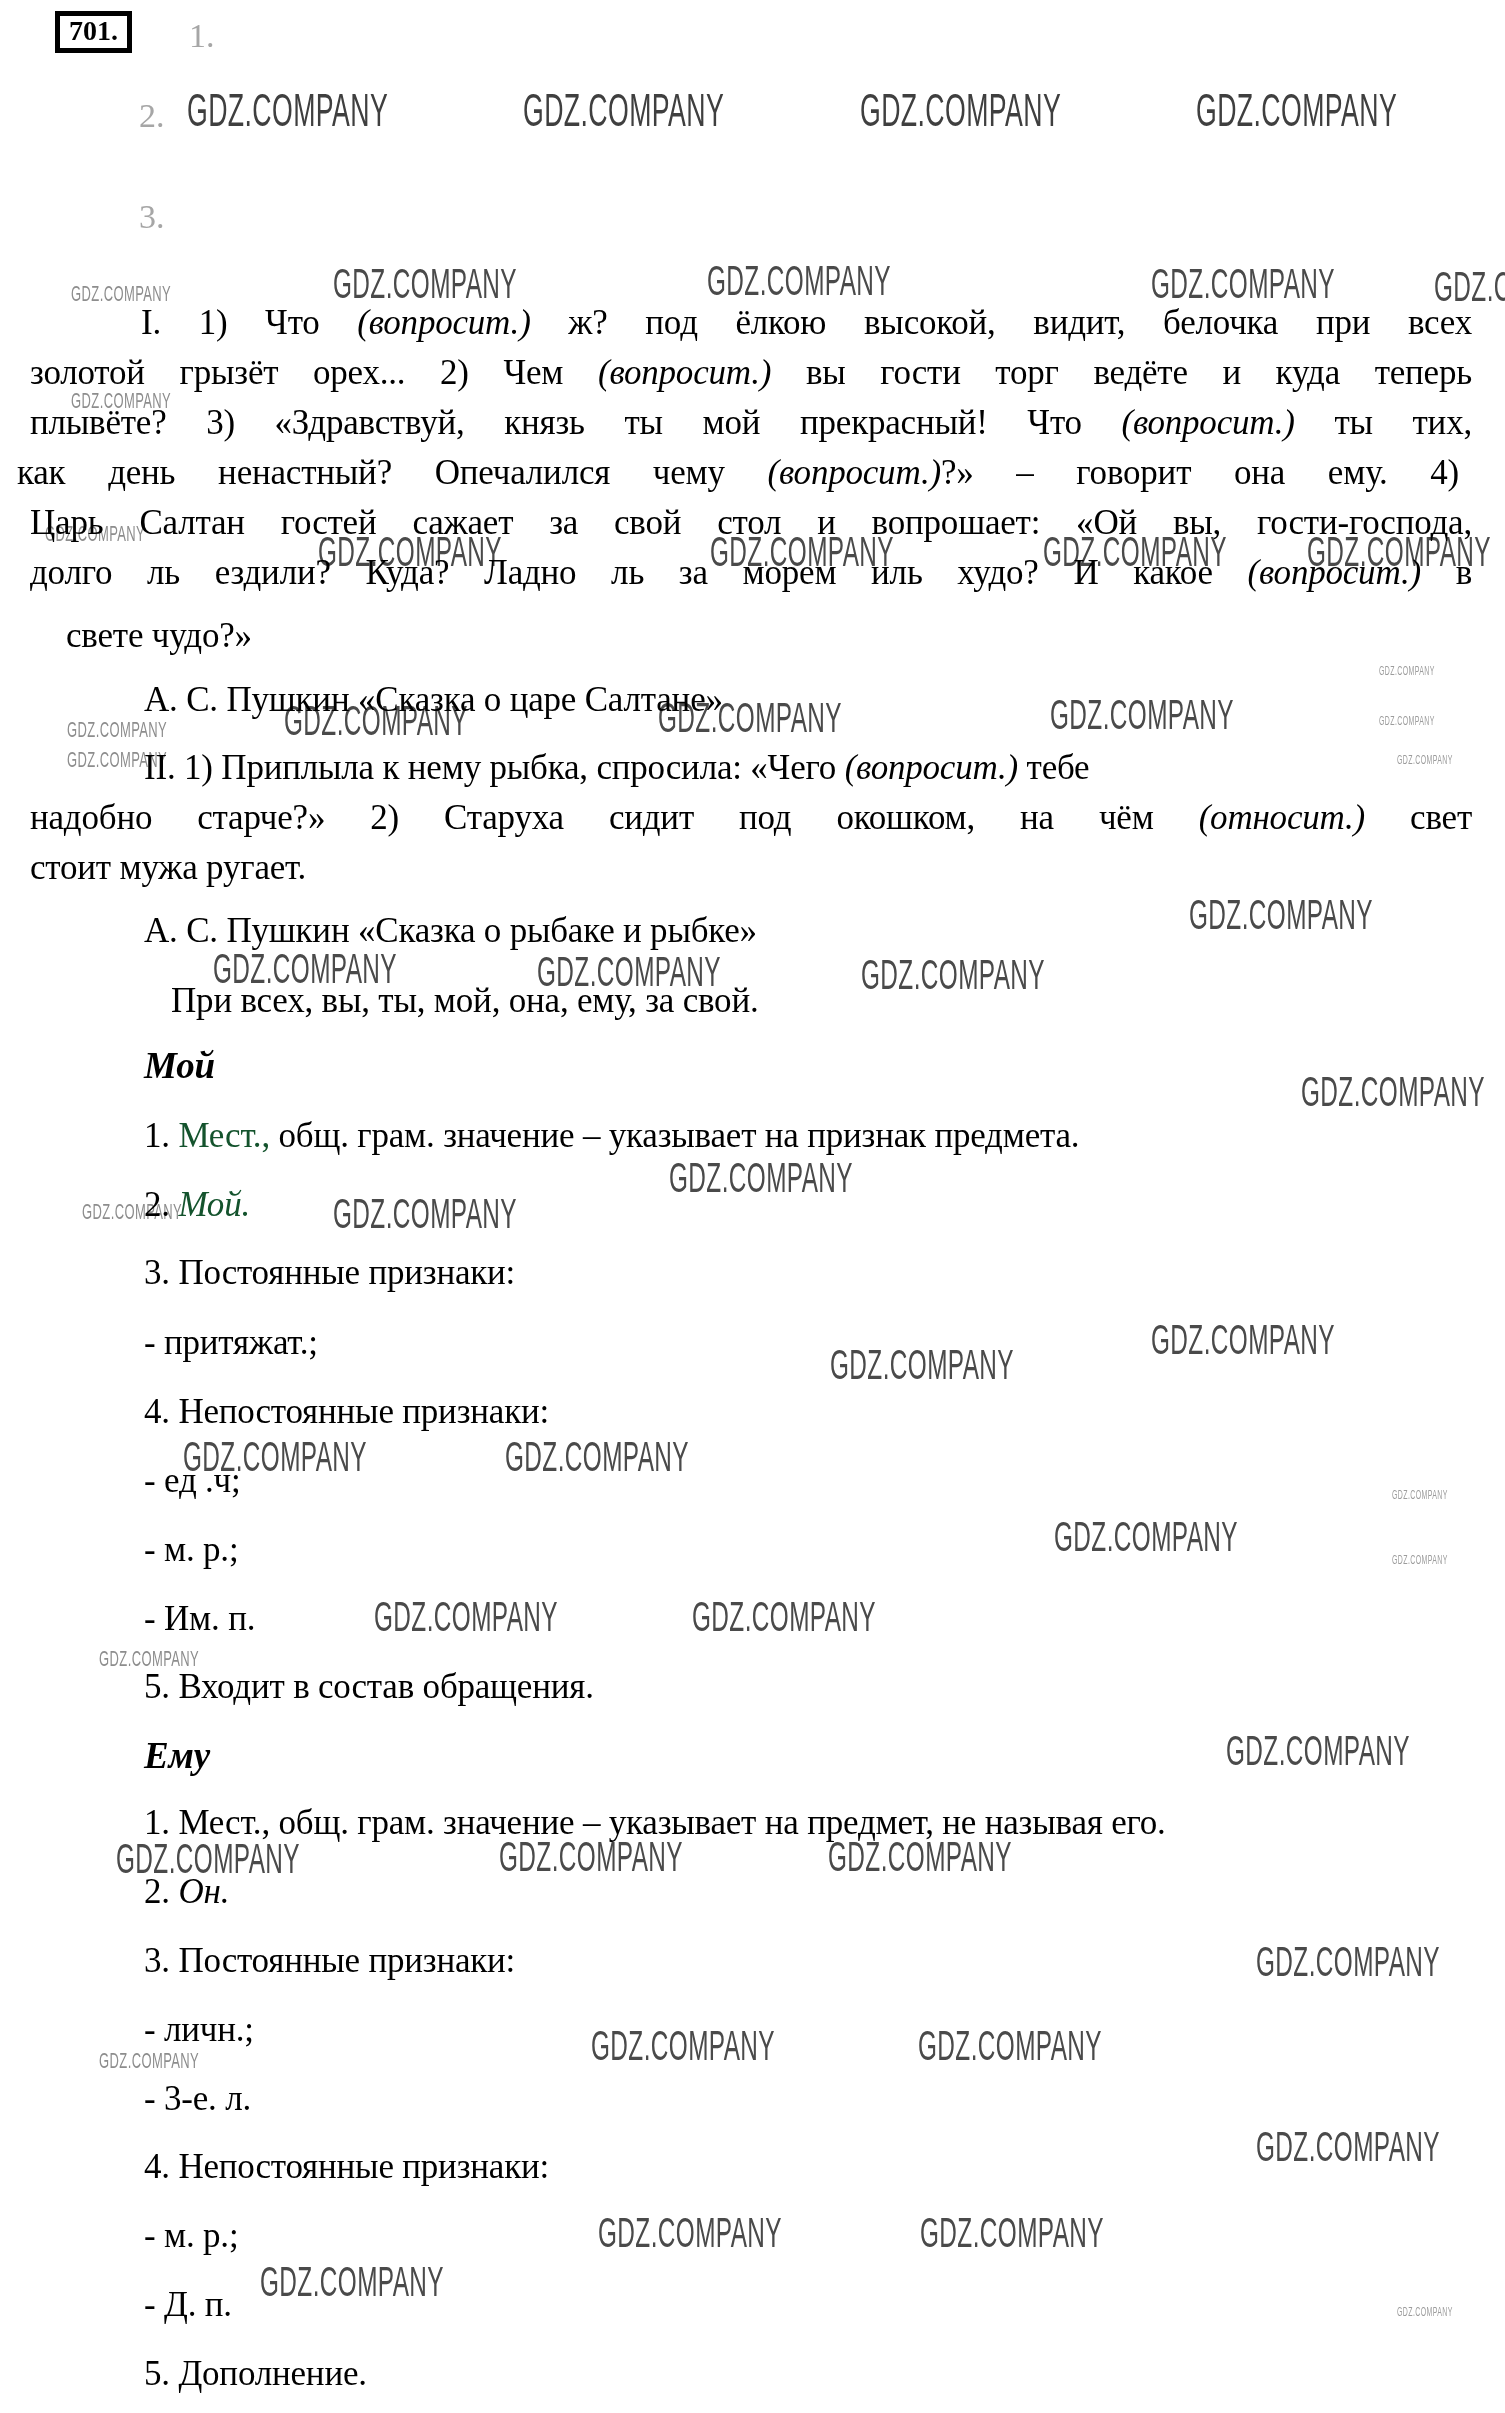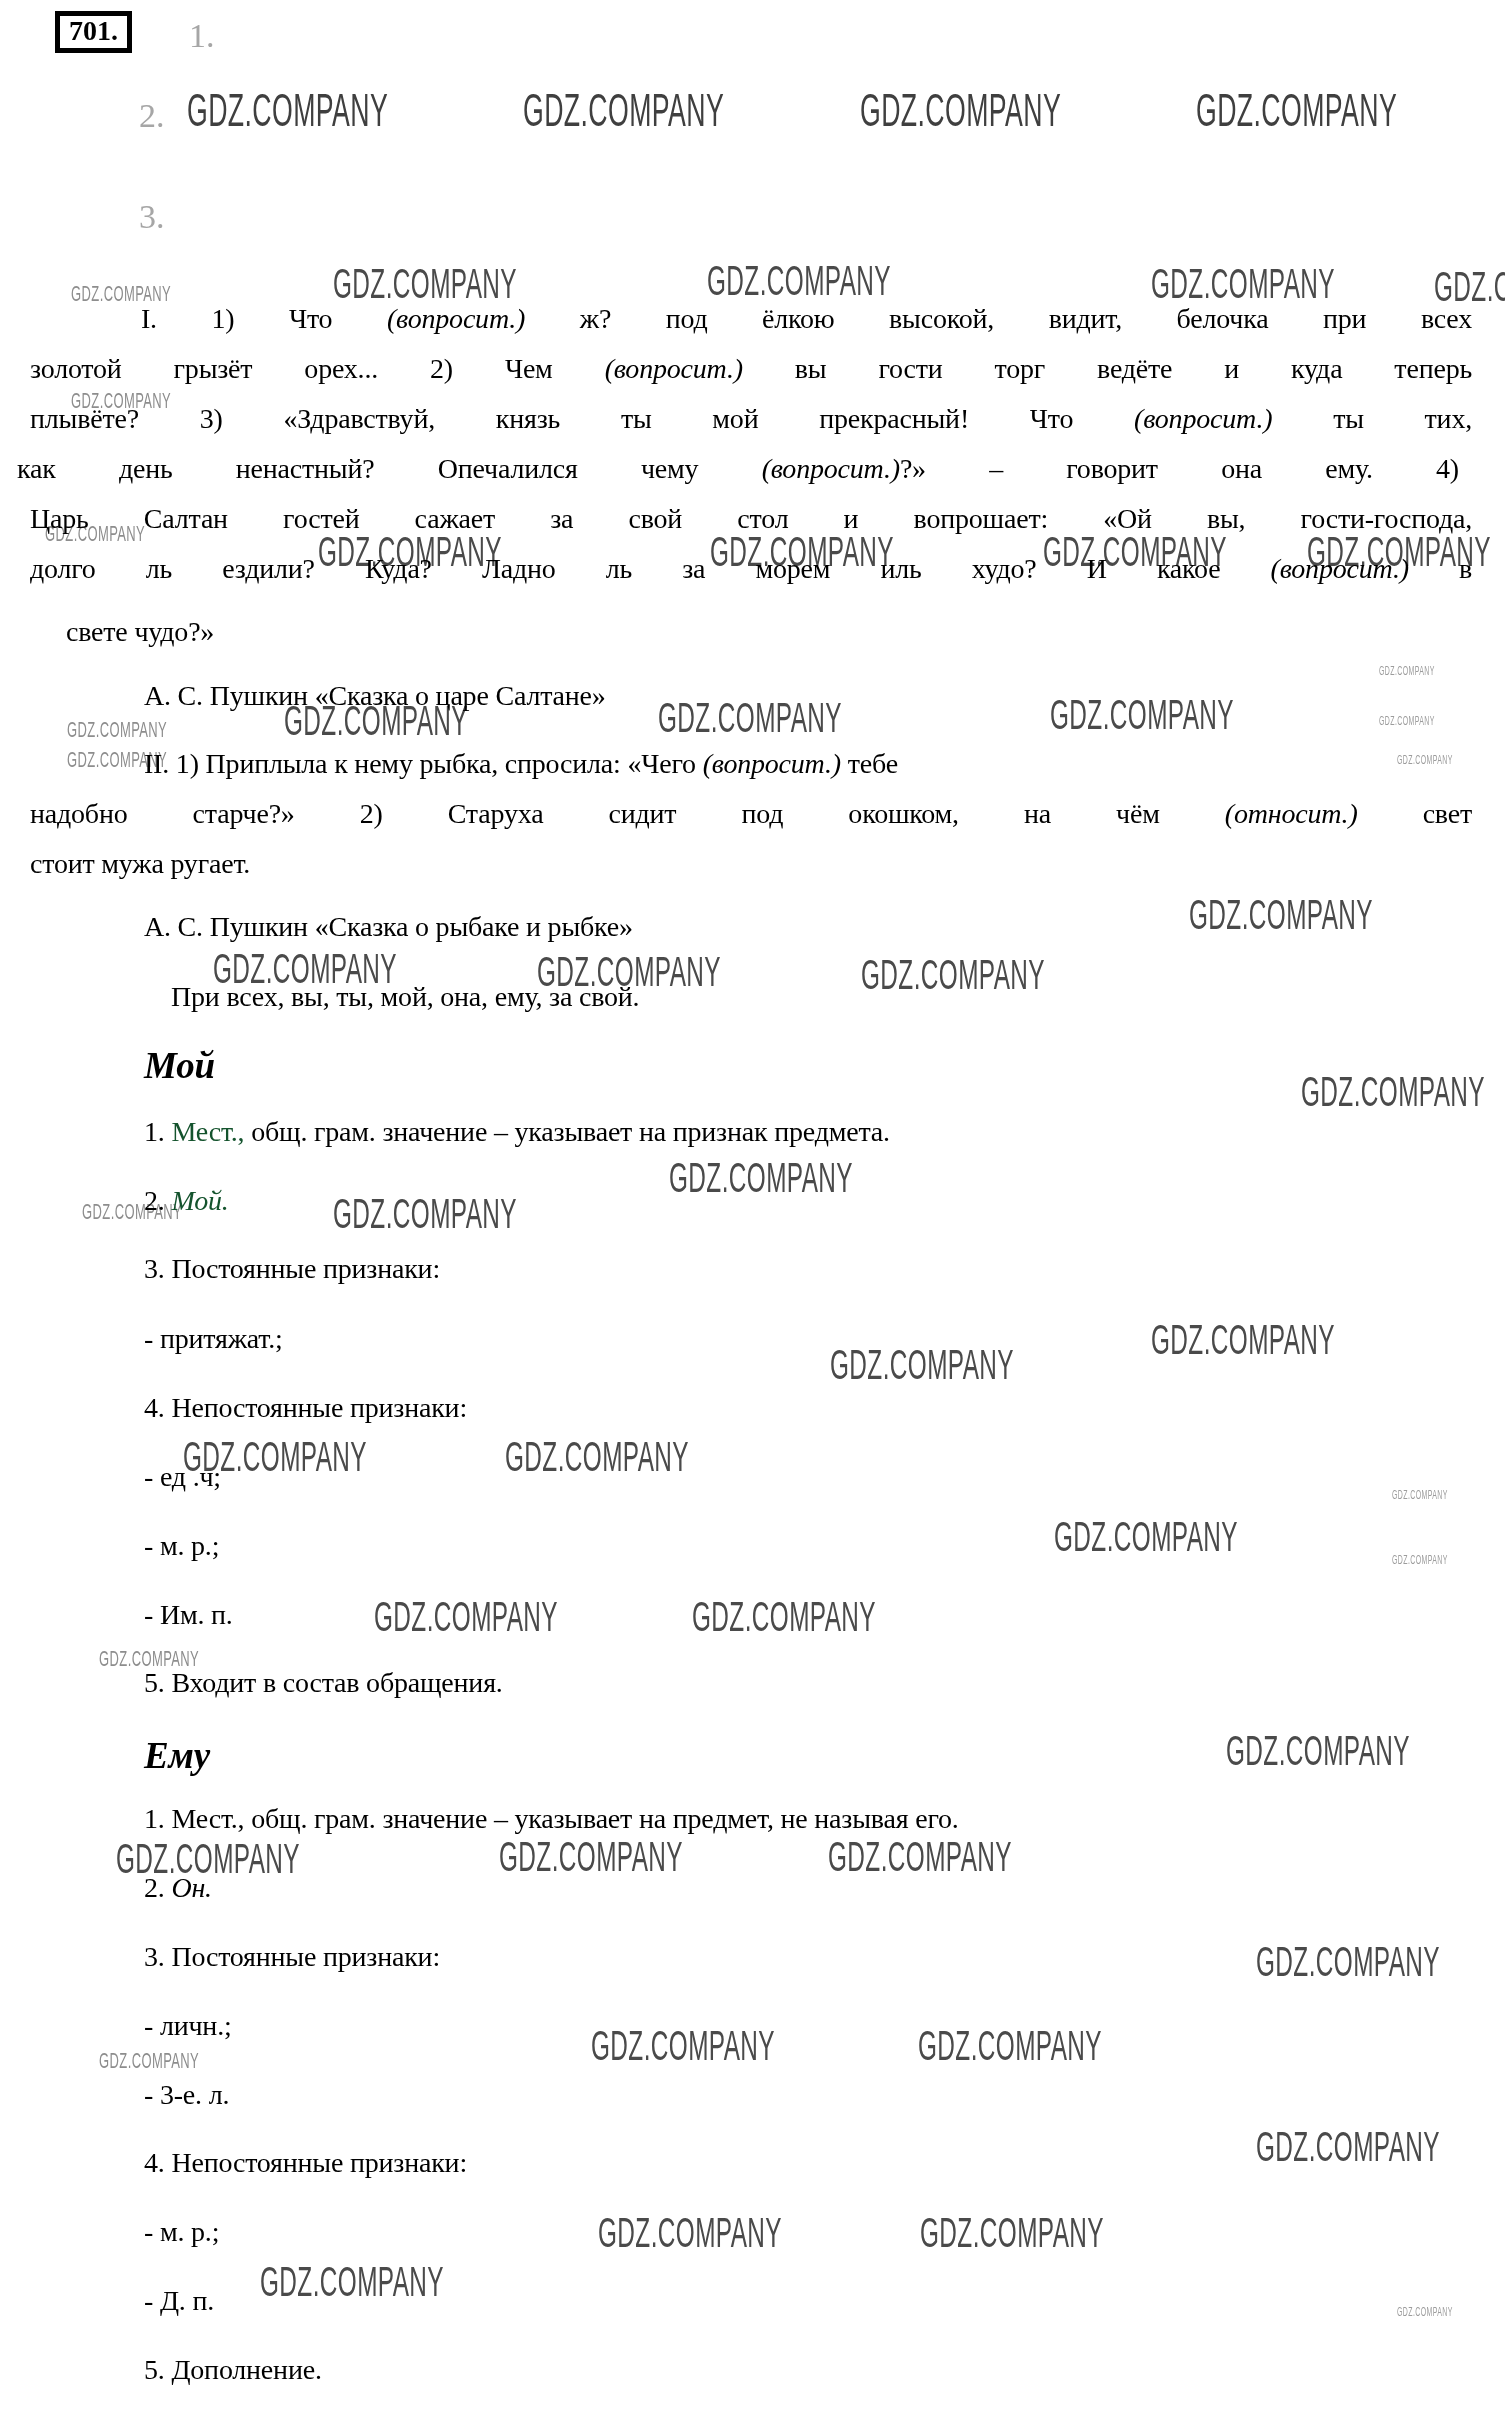--- a/index.html
+++ b/index.html
@@ -6,21 +6,21 @@
   body{
     position:relative;
     width:1505px;height:2413px;
     background:#ffffff;
     overflow:hidden;
     font-family:"Liberation Serif",serif;
     color:#000;
   }
   .ln{
     position:absolute;
-    font-size:28px;
+    font-size:35px;
     line-height:1.12;
     letter-spacing:-0.2px;
     white-space:nowrap;
   }
   .just{
     white-space:normal;
     text-align:justify;
     text-align-last:justify;
   }
   .it{font-style:italic;}

